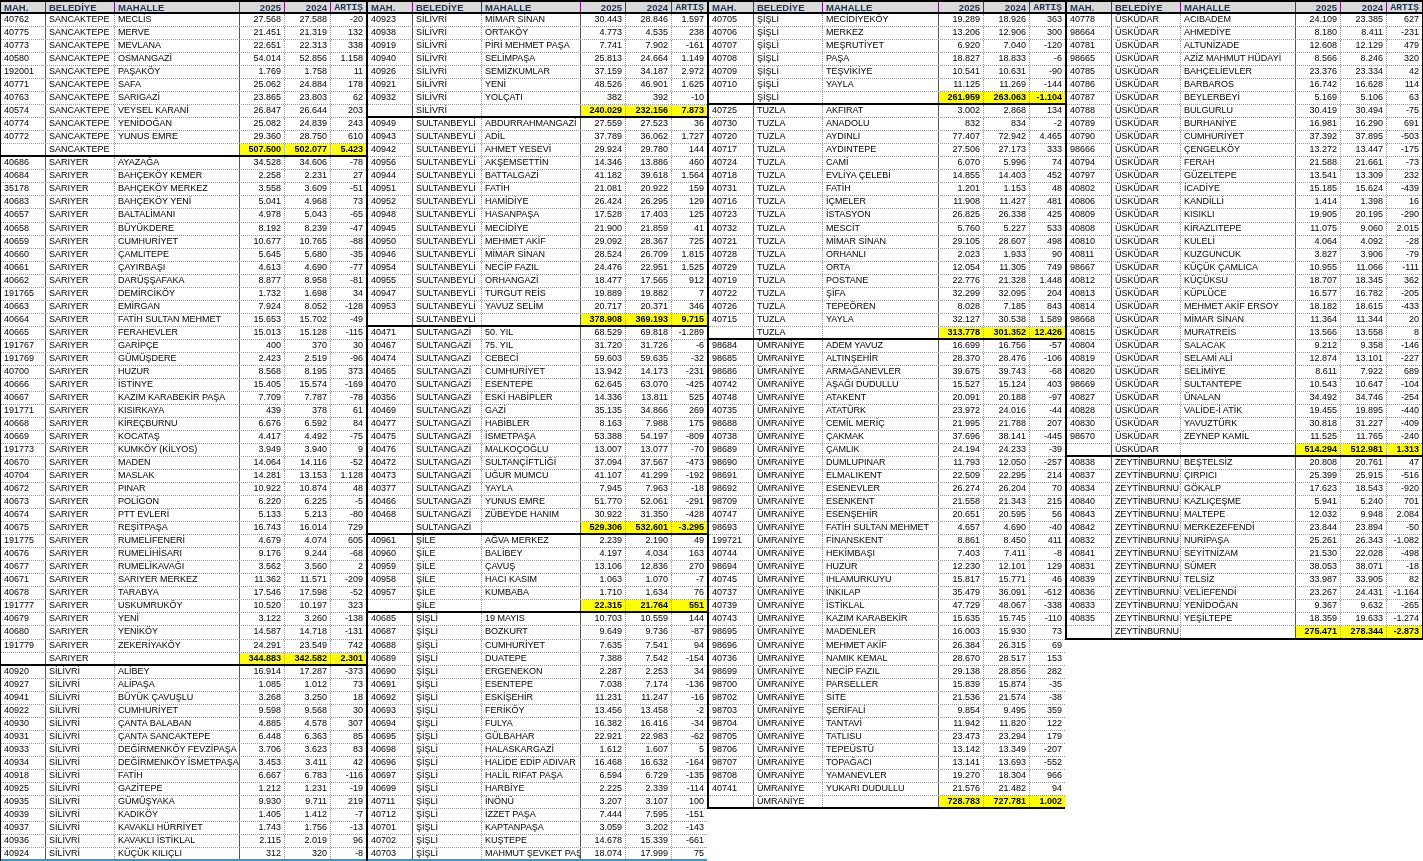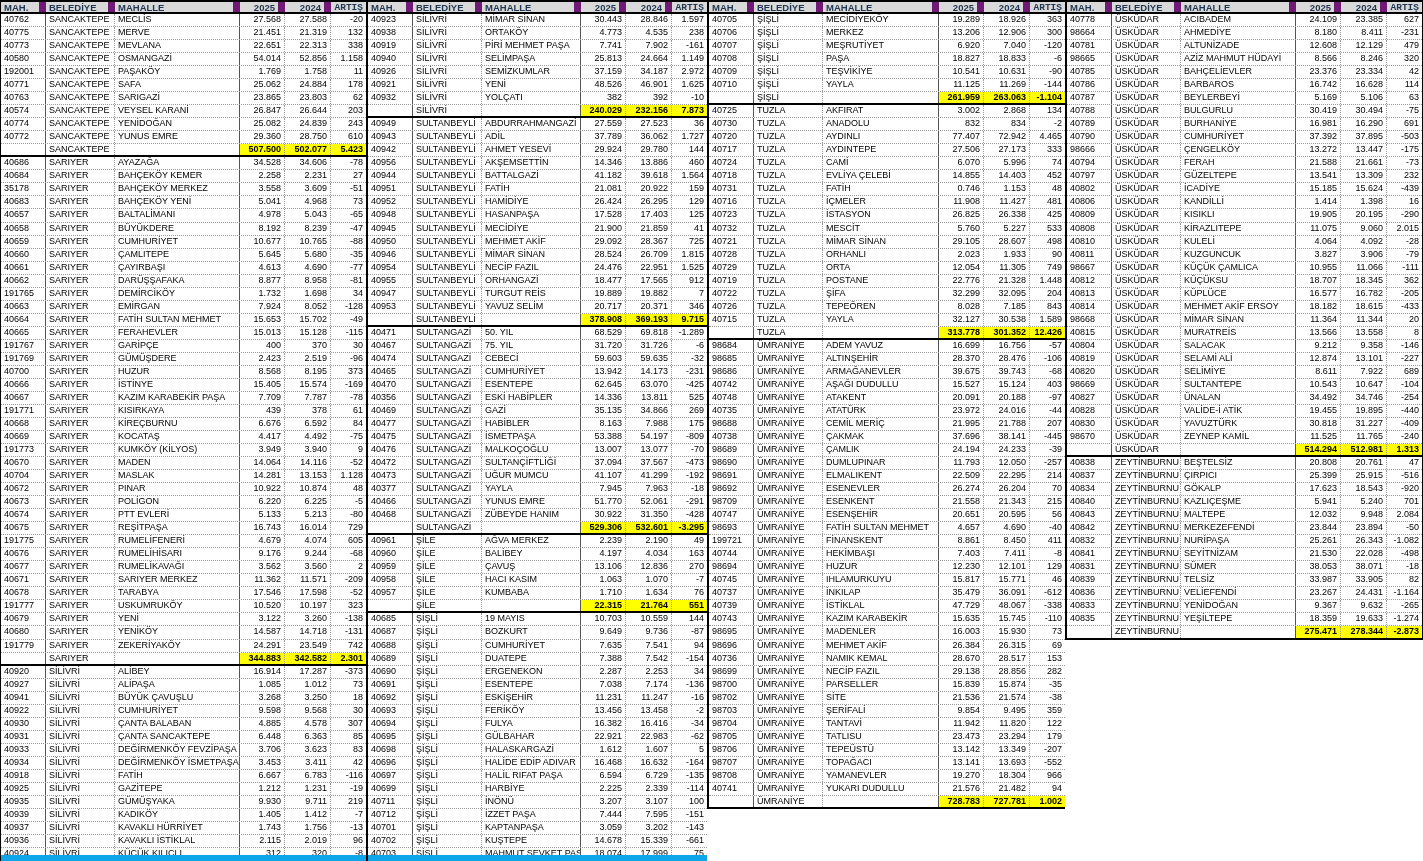--- a/index.html
+++ b/index.html
@@ -7,38 +7,38 @@
        font-family:"Liberation Sans","DejaVu Sans",sans-serif;
        -webkit-font-smoothing:antialiased;}
   #sheet{display:flex;width:1423px;height:861px;align-items:flex-start;}
   .panel{box-sizing:border-box;border-left:1px solid #000;}
   .panel:nth-child(1){width:366px;}
   .panel:nth-child(2){width:341px;border-left:2px solid #000;}
   .panel:nth-child(3){width:358px;border-left:2px solid #000;}
   .panel:nth-child(4){width:358px;border-left:2px solid #000;border-right:1px solid #000;}
   .row{display:flex;height:13.045px;box-sizing:border-box;
        border-bottom:1px dotted #9a9a9a;background:#fff;}
-  .row:last-child{border-bottom:6px solid #0ea5e9;}
+  .row:last-child{border-bottom:2px solid #0ea5e9;}
   .c{box-sizing:border-box;overflow:hidden;white-space:nowrap;
      font-size:9px;line-height:11.5px;color:#000;
      border-right:1px dotted #9a9a9a;padding:0 2px 0 3px;}
   .c.code{width:45px;}
   .c.bel{width:69px;}
   .c.mah{flex:1;}
   .c.n{text-align:right;padding-right:3px;}
   .c.y1{width:45px;}
   .c.y2{width:46px;}
   .c.ar{width:35px;border-right:none;}
   .c.code{border-right:1px solid #555;}
   .c.mah{border-right:1px solid #555;}
   
   .row.header{background:var(--hdr-bg,#d9d9d9);border-top:2px solid #000;
               border-bottom:2px solid #000;height:14px;}
   .row.header .c{font-weight:bold;color:var(--hdr-fg,#1f3550);font-size:9.5px;
-                 line-height:12px;border-right:7px solid #701a75;}
+                 line-height:12px;border-right:1px solid #701a75;}
   .row.header .c.ar{border-right:none;font-family:Liberation Mono, monospace;}
   
   .row.total{border-bottom:2px solid #000;}
   .row.total .c.y1,.row.total .c.y2,.row.total .c.ar{
       background:var(--hl,#ffff00);font-weight:bold;}
 </style>
 </head>
 <body>
 
 <div id="sheet">
@@ -1212,21 +1212,21 @@
         <div class="c bel">TUZLA</div>
         <div class="c mah">EVLİYA ÇELEBİ</div>
         <div class="c n y1">14.855</div>
         <div class="c n y2">14.403</div>
         <div class="c n ar">452</div>
       </div>
       <div class="row">
         <div class="c code">40731</div>
         <div class="c bel">TUZLA</div>
         <div class="c mah">FATİH</div>
-        <div class="c n y1">0.746</div>
+        <div class="c n y1">1.201</div>
         <div class="c n y2">1.153</div>
         <div class="c n ar">48</div>
       </div>
       <div class="row">
         <div class="c code">40716</div>
         <div class="c bel">TUZLA</div>
         <div class="c mah">İÇMELER</div>
         <div class="c n y1">11.908</div>
         <div class="c n y2">11.427</div>
         <div class="c n ar">481</div>

